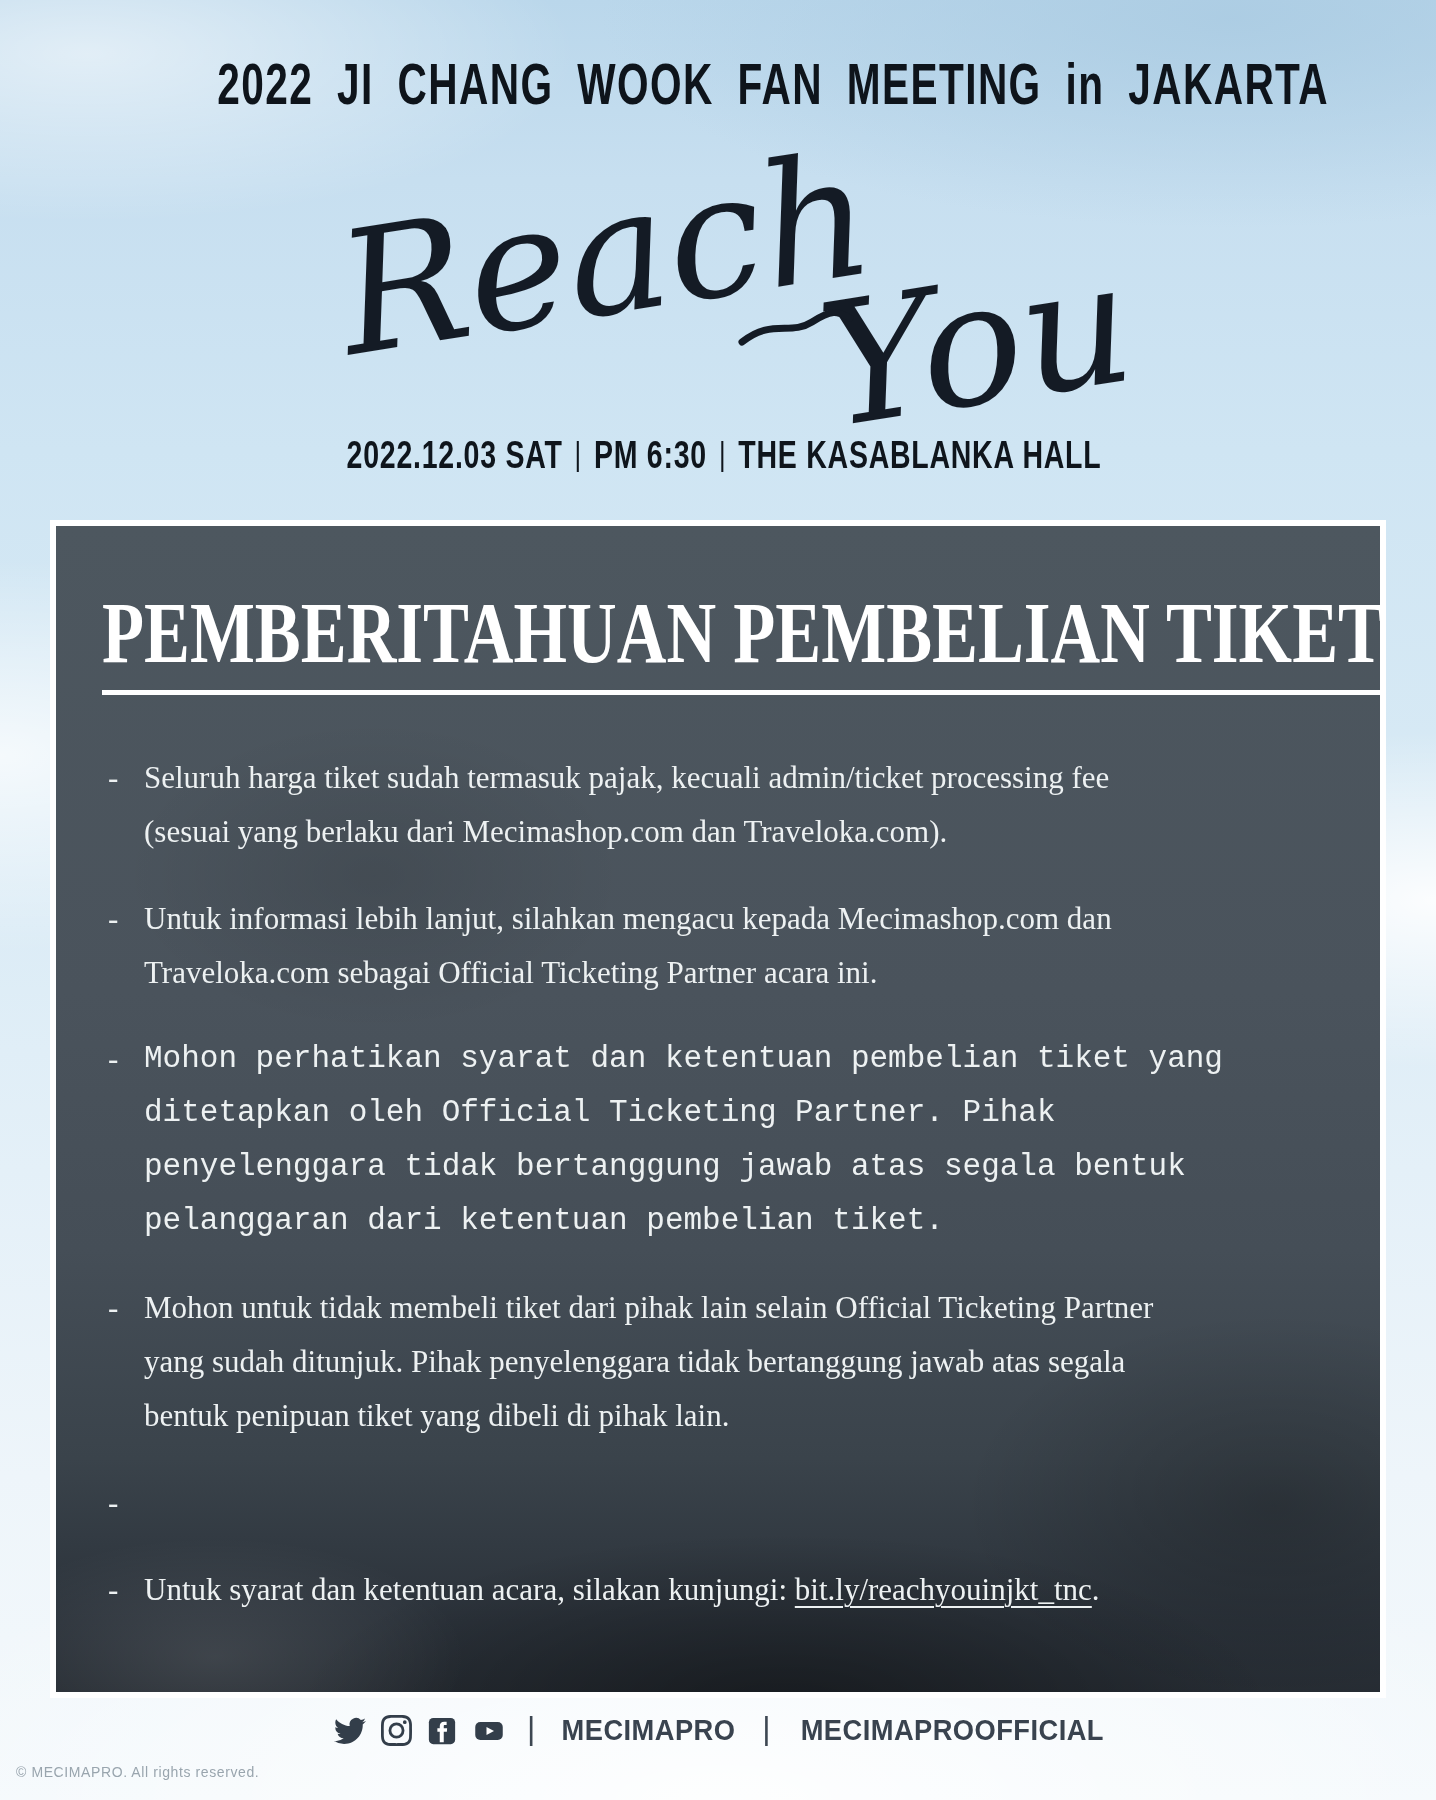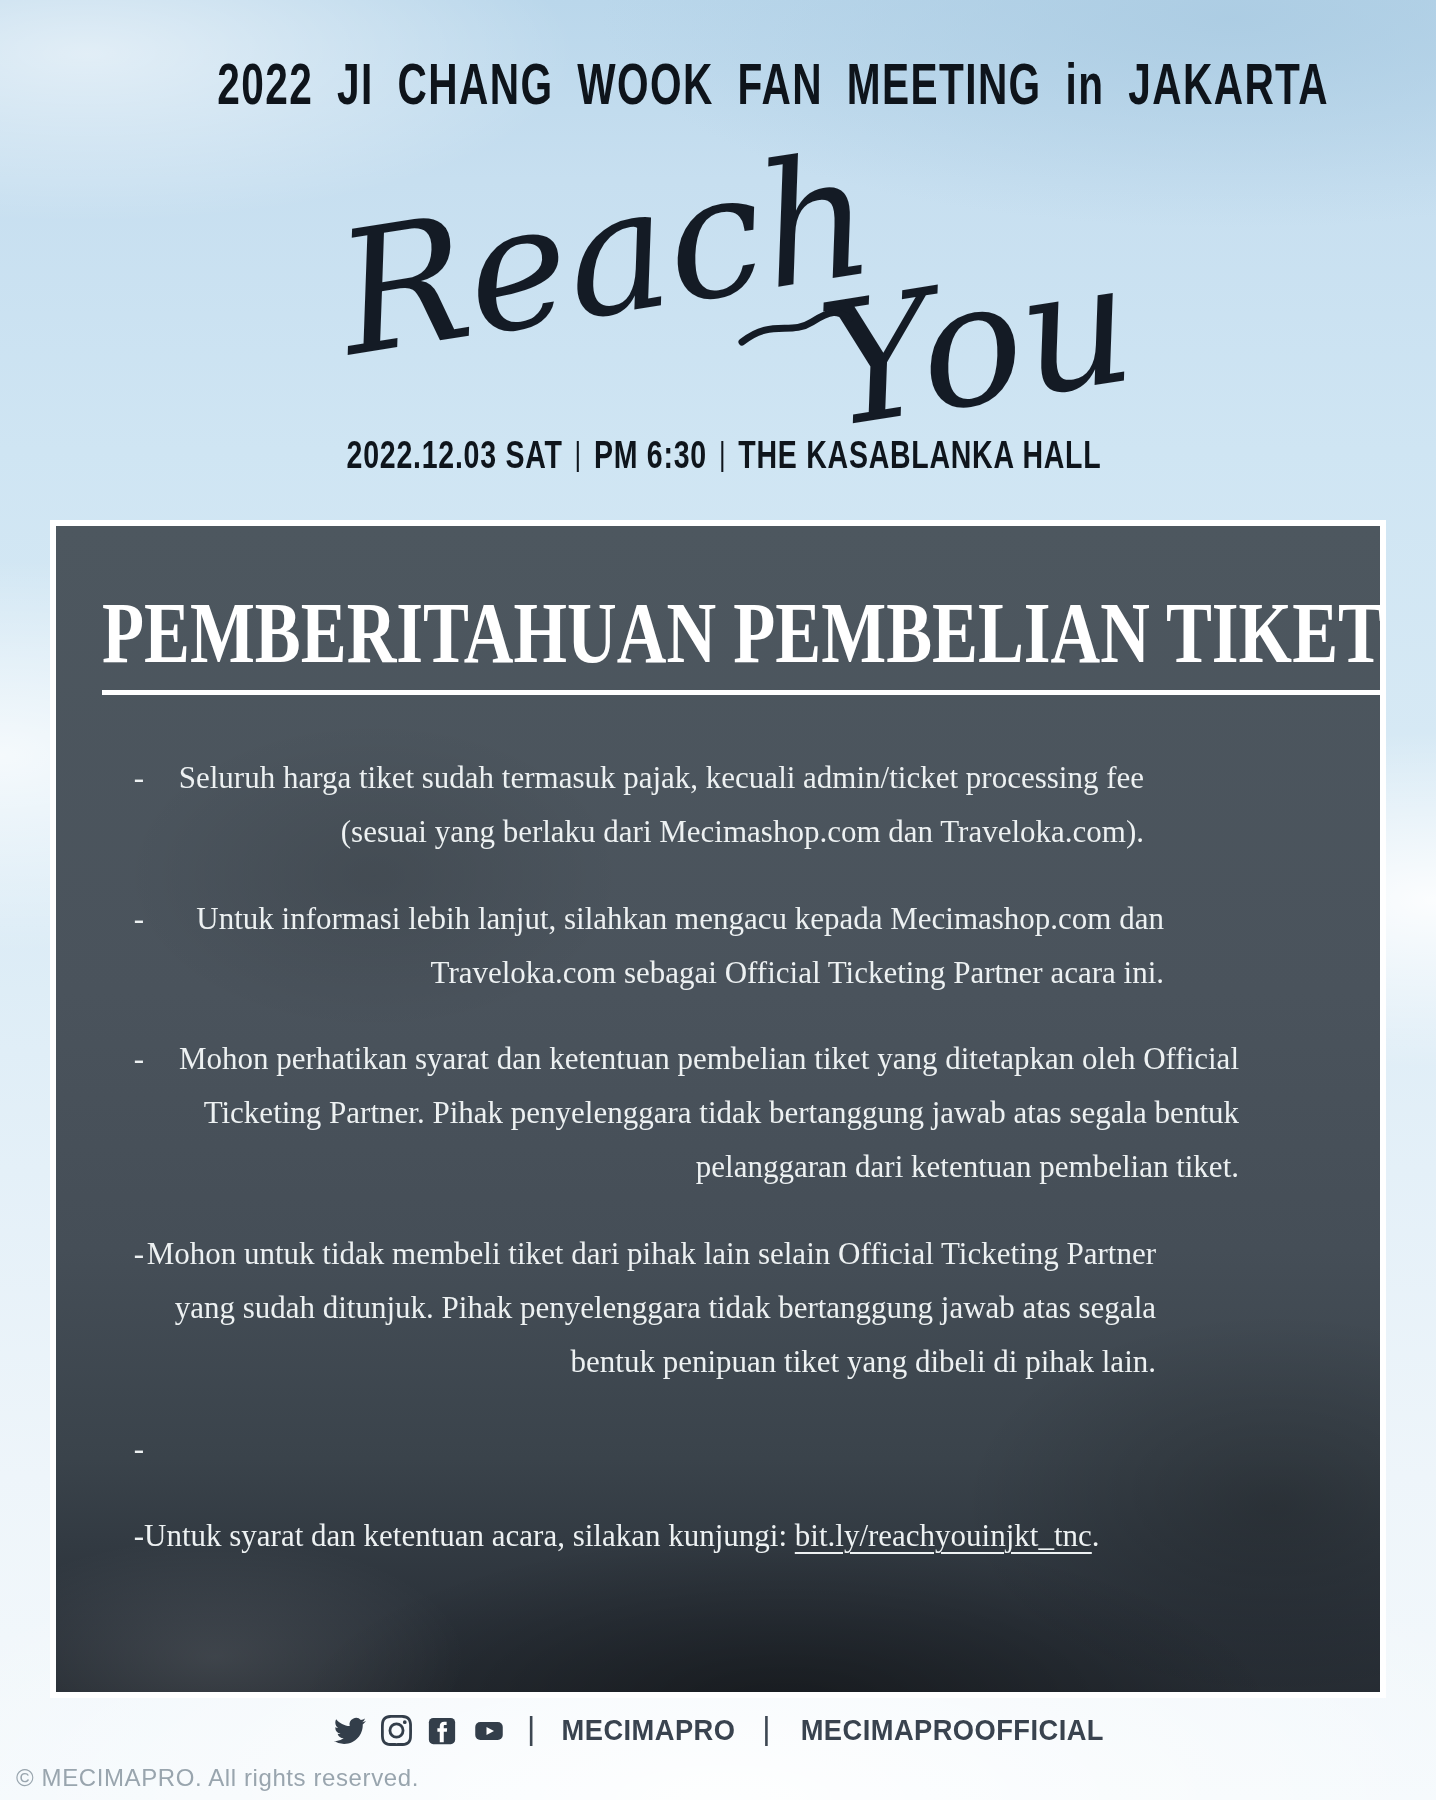--- a/index.html
+++ b/index.html
@@ -35,53 +35,52 @@
   .panel{
     position:absolute;left:50px;top:520px;width:1336px;height:1178px;
     box-sizing:border-box;border:6px solid #ffffff;
     padding:64px 46px 0 46px;
     background:
       radial-gradient(420px 200px at 12% 97%, rgba(255,255,255,0.10), rgba(255,255,255,0) 60%),
       radial-gradient(760px 280px at 55% 102%, rgba(0,0,0,0.40), rgba(0,0,0,0) 65%),
       radial-gradient(520px 320px at 92% 84%, rgba(0,0,0,0.22), rgba(0,0,0,0) 60%),
       radial-gradient(420px 260px at 24% 30%, rgba(0,0,0,0.10), rgba(0,0,0,0) 60%),
       linear-gradient(180deg,#4d575f 0%,#4a535c 40%,#454e57 62%,#3a434b 80%,#2b323a 94%,#262c33 100%);
-    text-align: right;
   }
   .notice-heading{
     display:inline-block;margin:0;white-space:nowrap;
     font-family:"Liberation Serif",serif;font-weight:700;font-size:86px;line-height:1.02;
     color:#ffffff;letter-spacing:0px;
     padding-bottom:12px;border-bottom:5px solid #ffffff;
     transform:scaleX(0.80);transform-origin:left center;
   }
   .notice-list{list-style:none;margin:56px 0 0 0;padding:0 0 0 6px;}
   .notice-list li{display:flex;align-items:flex-start;margin-bottom:33px;
     color:#edf1f2;font-size:31px;line-height:1.74;}
   .notice-list .dash{width:36px;flex:none;}
   .notice-list .text{margin:0;}
   .notice-list li:nth-child(1) .text{max-width:1000px;}
   .notice-list li:nth-child(2) .text{max-width:1020px;}
-  .notice-list li:nth-child(3) .text{max-width:1095px;}
+  .notice-list li:nth-child(3) .text{max-width:1095px;font-family:Liberation Mono, monospace;}
   .notice-list li:nth-child(4) .text{max-width:1012px;}
   .notice-list li:nth-child(5) .text{max-width:985px;}
   .notice-list li:nth-child(6) .text{max-width:1110px;}
   .i{}
   .u{text-decoration:underline;text-underline-offset:6px;text-decoration-thickness:2px;cursor:pointer;}
   .social{
     position:absolute;top:1712px;left:0;width:100%;
     display:flex;justify-content:center;align-items:center;gap:15px;
     font-family:"Liberation Sans",sans-serif;color:#39434f;
   }
   .social .icon{display:inline-flex;align-items:center;cursor:pointer;}
   .social .sep{font-size:32px;font-weight:300;color:#3d4752;margin:0 6px;position:relative;top:-2px;}
   .social .account{font-size:29px;font-weight:700;letter-spacing:0.5px;transform:scaleX(0.94);}
   .copyright{
     position:absolute;left:16px;top:1764px;
-    font-family:"Liberation Sans",sans-serif;font-size:24px;letter-spacing:0.6px;color:#99a5ae;
+    font-family:"Liberation Sans",sans-serif;font-size:14px;letter-spacing:0.6px;color:#99a5ae;
   }
 </style>
 </head>
 <body>
 
 <div class="page">
   <div class="sky"></div>
 
   <h1 class="title">2022 JI CHANG WOOK FAN MEETING in JAKARTA</h1>
 

